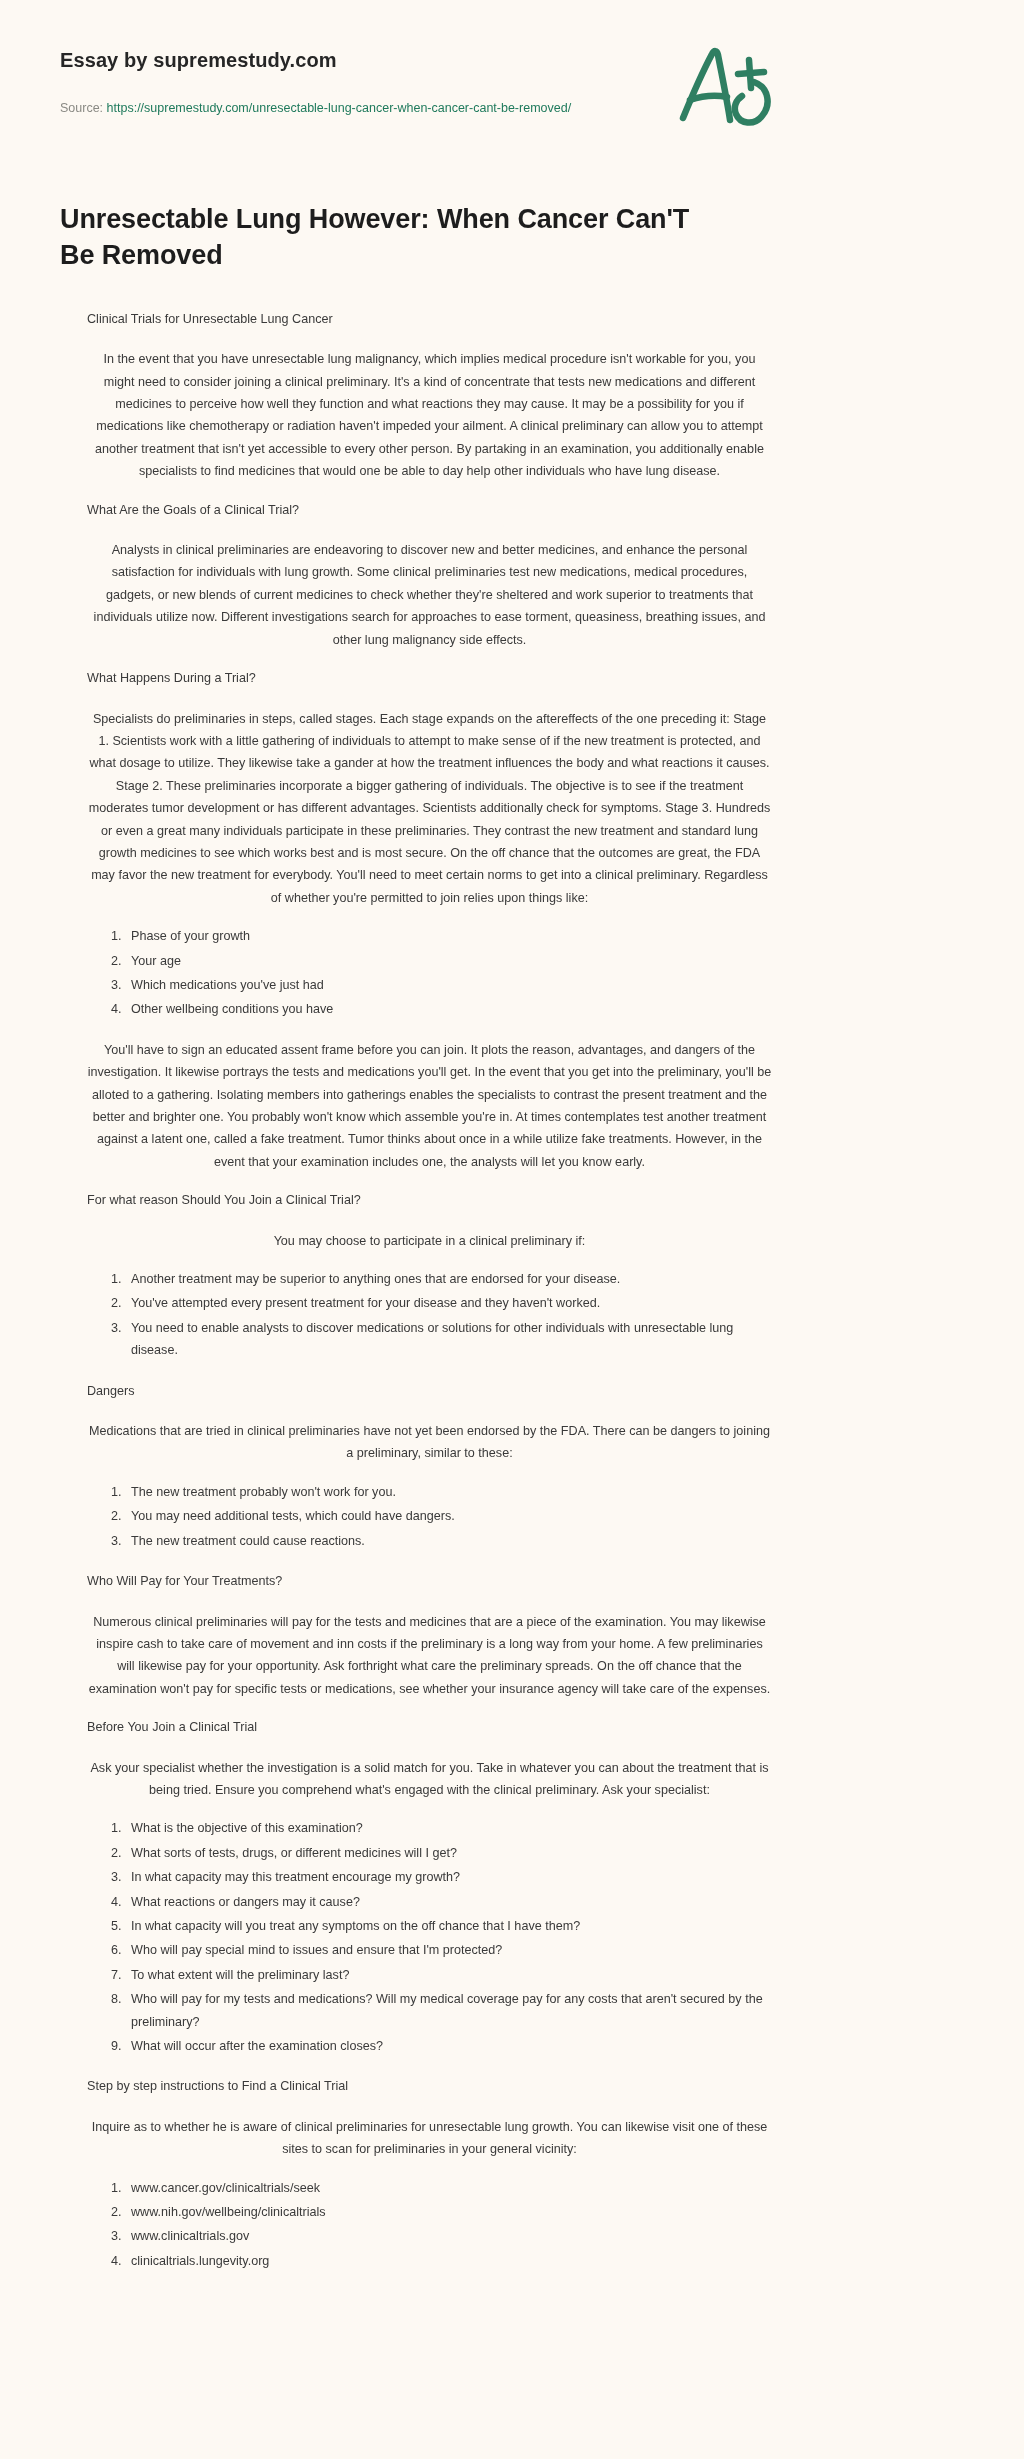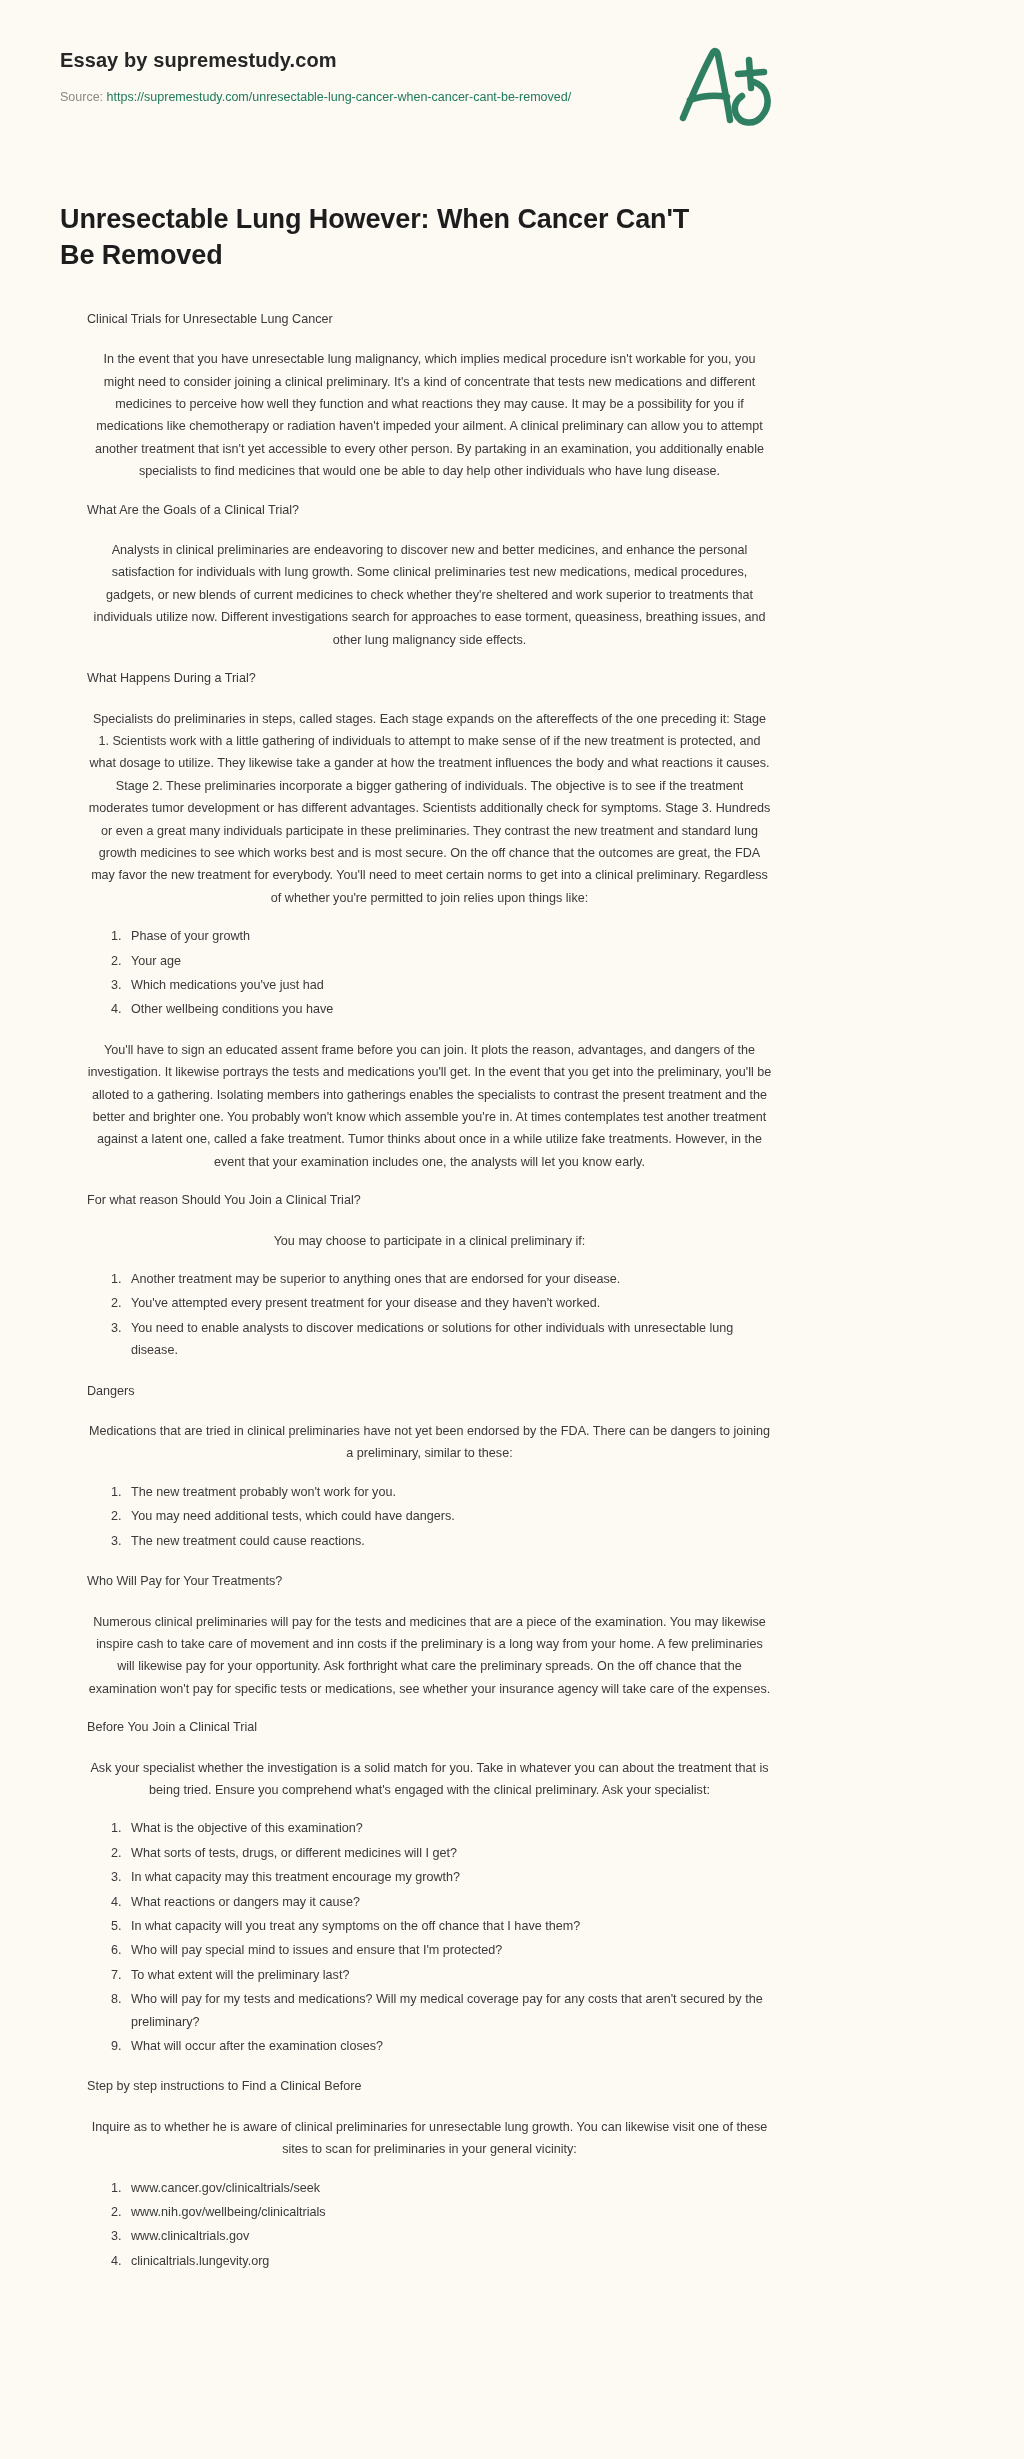--- a/index.html
+++ b/index.html
@@ -33,21 +33,21 @@
   }
   .brand-line {
     font-size: 20px;
     font-weight: bold;
     color: #262626;
     letter-spacing: 0.1px;
     line-height: 1.2;
     margin: 0;
   }
   .source-line {
-    margin-top: 17px;
+    margin-top: 28px;
     font-size: 12.5px;
     color: #8a8a84;
     line-height: 1.35;
   }
   .source-line .source-url {
     color: #1f7a5c;
     text-decoration: none;
     word-break: break-all;
   }
   .logo {
@@ -195,21 +195,21 @@
         <li>What sorts of tests, drugs, or different medicines will I get?</li>
         <li>In what capacity may this treatment encourage my growth?</li>
         <li>What reactions or dangers may it cause?</li>
         <li>In what capacity will you treat any symptoms on the off chance that I have them?</li>
         <li>Who will pay special mind to issues and ensure that I'm protected?</li>
         <li>To what extent will the preliminary last?</li>
         <li>Who will pay for my tests and medications? Will my medical coverage pay for any costs that aren't secured by the preliminary?</li>
         <li>What will occur after the examination closes?</li>
       </ol>
 
-      <p class="heading-para">Step by step instructions to Find a Clinical Before</p>
+      <p class="heading-para">Step by step instructions to Find a Clinical Trial</p>
 
       <p class="para">Inquire as to whether he is aware of clinical preliminaries for unresectable lung growth. You can likewise visit one of these sites to scan for preliminaries in your general vicinity:</p>
 
       <ol class="num-list">
         <li>www.cancer.gov/clinicaltrials/seek</li>
         <li>www.nih.gov/wellbeing/clinicaltrials</li>
         <li>www.clinicaltrials.gov</li>
         <li>clinicaltrials.lungevity.org</li>
       </ol>
 

